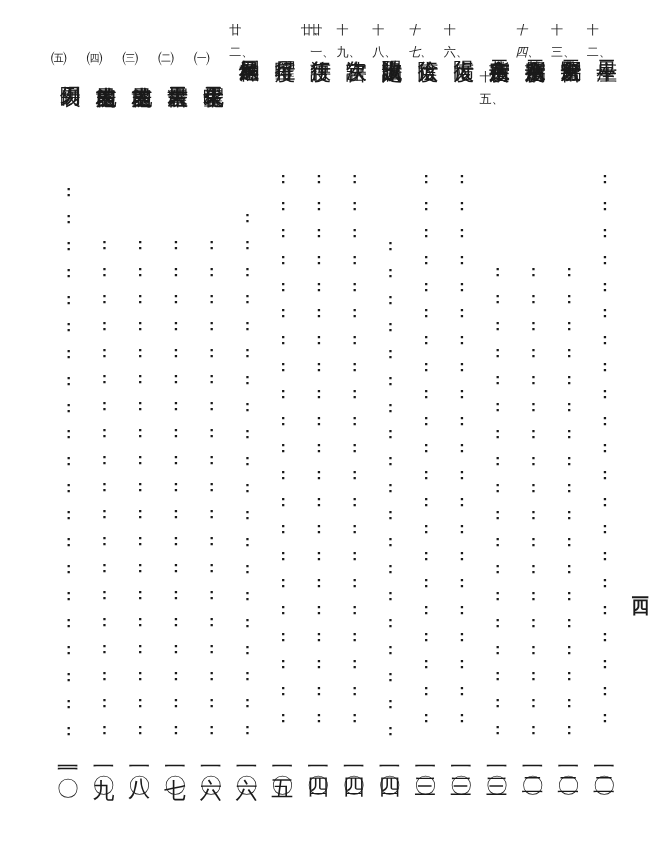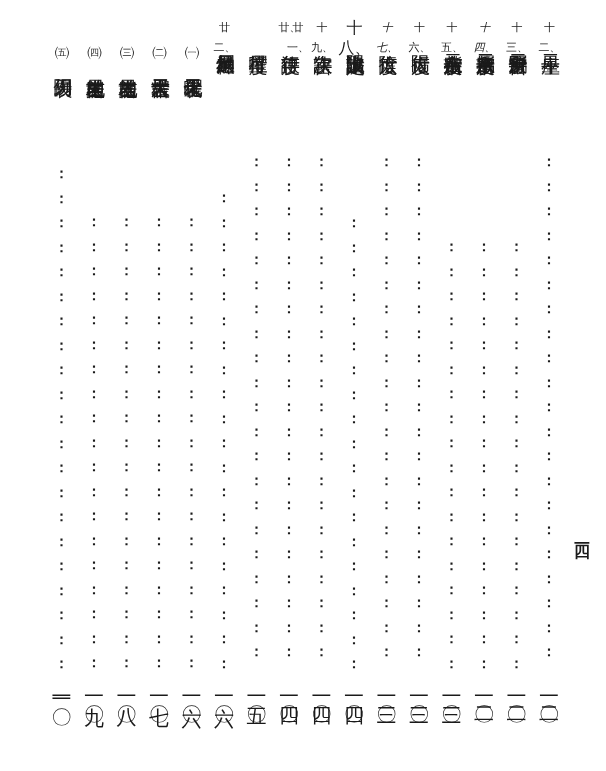--- a/index.html
+++ b/index.html
@@ -1,20 +1,20 @@
 <!DOCTYPE html>
 <html><head>
 <meta charset="utf-8">
 <style>
   html, body { margin:0; padding:0; background:#ffffff; }
   body { width:606px; height:771px; position:relative; overflow:hidden;
          font-family:"DejaVu Sans", "Liberation Sans", sans-serif; color:#1a1a1a; }
   .toc { position:absolute; top:10px; right:40px; display:flex; flex-direction:row-reverse; gap:0; }
   .col { width:32.5px; position:relative; height:760px; }
-  .num { position:absolute; top:8px; left:0; width:32px; text-align:center; font-size:15px; line-height:20px; }
+  .num { position:absolute; top:8px; left:0; width:32px; font-size:15px; line-height:20px; }
   .title { position:absolute; left:2px; width:28px; font-size:19px; line-height:24.5px;
            writing-mode:vertical-rl; text-orientation:upright; letter-spacing:0px; }
   .dots { position:absolute; left:0; width:32px; text-align:center; font-size:14px; font-weight:bold;
           writing-mode:vertical-rl; text-orientation:upright; letter-spacing:10.5px; line-height:32px; overflow:hidden; }
   .pg { position:absolute; top:676px; left:0; width:32px; writing-mode:vertical-rl; text-orientation:upright;
         font-size:20px; line-height:32px; letter-spacing:3px; text-align:start; }
   .folio { position:absolute; right:14px; top:534px; writing-mode:vertical-rl; text-orientation:upright;
            font-size:16px; font-weight:bold; letter-spacing:-2px; }
 </style>
 </head>
@@ -34,39 +34,39 @@
     <div class="dots" style="top:226px;height:442px">：：：：：：：：：：：：：：：：：：：：：</div>
     <div class="pg">一〇二</div>
   </div>
   <div class="col">
     <div class="num" style="font-size:11px;font-style:italic;">十四、</div>
     <div class="title" style="top:30px">二十八宿度數所屬</div>
     <div class="dots" style="top:226px;height:442px">：：：：：：：：：：：：：：：：：：：：：</div>
     <div class="pg">一〇二</div>
   </div>
   <div class="col">
-    <div class="num" style="font-size:11px;">十五、</div>
+    <div class="num" style="font-size:11px;margin-top:43px;">十五、</div>
     <div class="title" style="top:30px">二十八宿度數所在</div>
     <div class="dots" style="top:226px;height:442px">：：：：：：：：：：：：：：：：：：：：：</div>
     <div class="pg">一〇三</div>
   </div>
   <div class="col">
     <div class="num" style="font-size:11px;">十六、</div>
     <div class="title" style="top:30px">太陽行度</div>
     <div class="dots" style="top:128px;height:540px">：：：：：：：：：：：：：：：：：：：：：</div>
     <div class="pg">一〇三</div>
   </div>
   <div class="col">
     <div class="num" style="font-size:11px;font-style:italic;">十七、</div>
     <div class="title" style="top:30px">太陰行度</div>
     <div class="dots" style="top:128px;height:540px">：：：：：：：：：：：：：：：：：：：：：</div>
     <div class="pg">一〇三</div>
   </div>
   <div class="col">
-    <div class="num" style="font-size:16px;">十八、</div>
+    <div class="num" style="font-size:11px;">十八、</div>
     <div class="title" style="top:30px">定太陽出沒歌訣</div>
     <div class="dots" style="top:202px;height:466px">：：：：：：：：：：：：：：：：：：：：：</div>
     <div class="pg">一〇四</div>
   </div>
   <div class="col">
     <div class="num" style="font-size:11px;">十九、</div>
     <div class="title" style="top:30px">宮次年訣</div>
     <div class="dots" style="top:128px;height:540px">：：：：：：：：：：：：：：：：：：：：：</div>
     <div class="pg">一〇四</div>
   </div>

